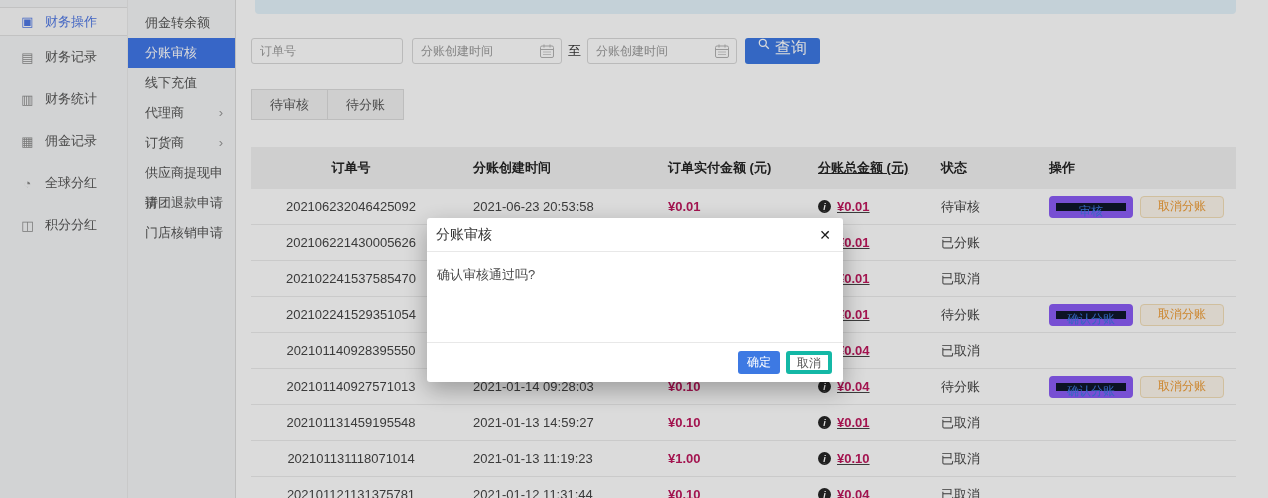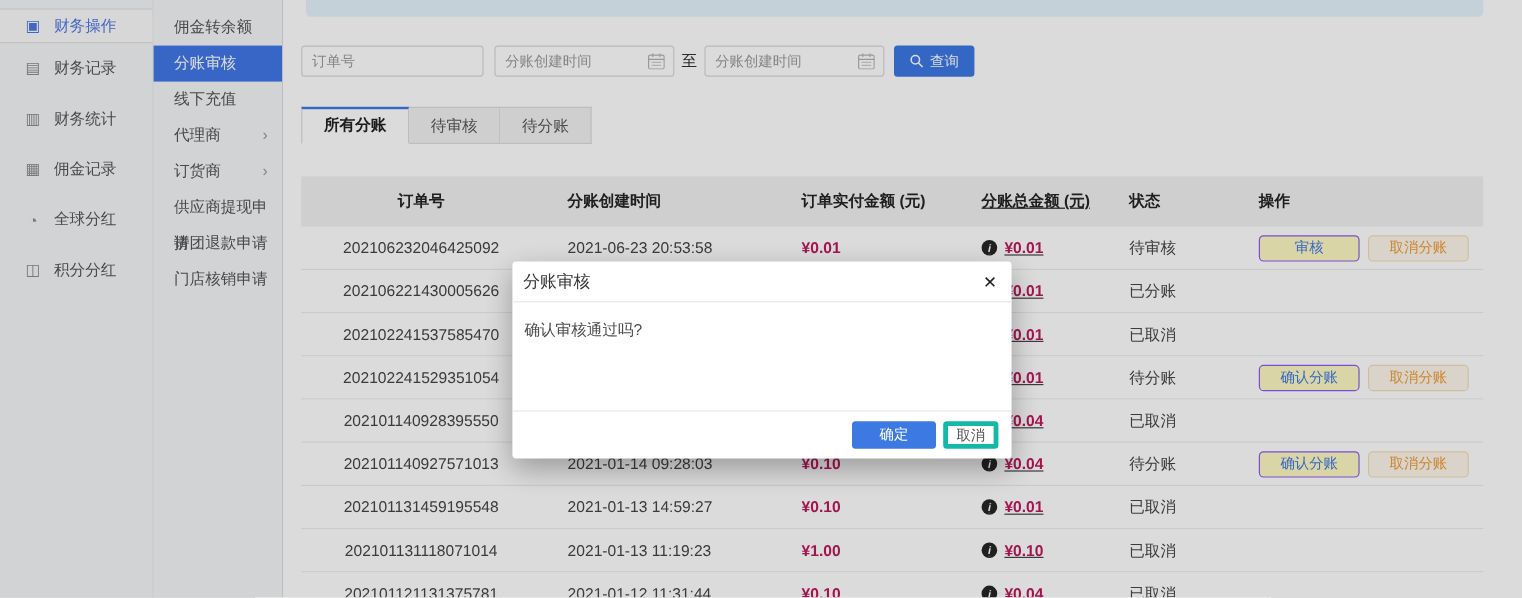--- a/index.html
+++ b/index.html
@@ -30,21 +30,21 @@
   .search-row { margin-top:24px; display:flex; align-items:center; }
   .inp { height:26px; border:1px solid #d9d9d9; border-radius:3px; font-size:12px; color:#666;
          padding:0 8px; outline:none; font-family:inherit; background:#fff; }
   .inp::placeholder { color:#9b9b9b; }
   .order-inp { width:152px; }
   .date-wrap { position:relative; margin-left:9px; width:150px; }
   .date-wrap .inp { width:100%; padding-right:28px; }
   .cal { position:absolute; right:8px; top:6px; pointer-events:none; }
   .to { margin:0 6px; font-size:13px; color:#333; }
   .btn-query { margin-left:8px; height:26px; padding:0 13px; background:#3d79e3; border:none;
-               border-radius:3px; color:#fff; font-size:12px; display:flex; align-items:center;
+               border-radius:3px; color:#fff; font-size:16px; display:flex; 
                gap:5px; cursor:pointer; font-family:inherit; }
 
   
   .tabs { margin-top:25px; display:flex; }
   .tab { height:31px; line-height:29px; padding:0 18px; background:#f2f2f2;
          border:1px solid #dcdcdc; border-left:none; font-size:13px; color:#595959; cursor:pointer; }
   .tab:first-child { border-left:1px solid #dcdcdc; }
   .tab.active { background:#fff; border-top:2px solid #3d79e3; border-bottom-color:#fff;
                 font-weight:bold; color:#222; line-height:26px; }
 
@@ -59,37 +59,37 @@
   .c3 { width:165px; padding-left:17px; }
   .c4 { width:125px; padding-left:2px; display:flex; align-items:center; gap:6px;text-decoration:underline; }
   .c5 { width:108px; }
   .c6 { flex:1; display:flex; gap:7px; align-items:center; }
   .bold { font-weight:bold; color:#be185d; }
   .info-i { width:13px; height:13px; min-width:13px; border-radius:50%; background:#262626; color:#fff;
             font-size:9px; font-weight:bold; font-style:italic; display:inline-flex;
             align-items:center; justify-content:center; }
   .btn-plain { height:22px; width:84px; border-radius:4px; font-size:12px; cursor:pointer;
                font-family:inherit; }
-  .btn-plain.primary { background:#fef9c3; border:1px solid #8b5cf6; color:#3d79e3; }
+  .btn-plain.primary { background:#0f172a; border:7px solid #8b5cf6; color:#3d79e3; }
   .btn-plain.warning { background:#fdf6ec; border:1px solid #f3dfb8; color:#ee9c35; }
 
   
   .overlay { position:fixed; inset:0; background:rgba(0,0,0,0.14); z-index:50; }
   .modal { position:fixed; left:427px; top:218px; width:416px; height:164px; background:#fff;
            border-radius:3px; box-shadow:0 8px 24px rgba(0,0,0,0.30); z-index:60;
            display:flex; flex-direction:column; }
   .modal-head { height:34px; border-bottom:1px solid #e8e8e8; display:flex; align-items:center;
                 padding:0 12px 0 9px; }
   .modal-title { font-size:14px; color:#333; }
   .modal-close { margin-left:auto; font-size:14px; font-weight:bold; color:#1a1a1a;
                  cursor:pointer; line-height:1; }
   .modal-body { flex:1; padding:14px 10px; font-size:13px; color:#4a4a4a; }
   .modal-foot { height:40px; border-top:1px solid #e8e8e8; display:flex; align-items:center;
                 justify-content:flex-end; padding-right:11px; gap:6px; }
-  .btn-ok { height:23px; padding:0 23px; background:#3d79e3; color:#fff; border:none;
+  .btn-ok { height:23px; padding:0 9px; background:#3d79e3; color:#fff; border:none;
             border-radius:3px; font-size:12px; cursor:pointer; font-family:inherit;margin-left:40px; }
   .btn-cancel { height:23px; padding:0 7px; background:#fff; border:4px solid #14b8a6;
                 border-radius:3px; color:#555; font-size:12px; cursor:pointer; font-family:inherit; }
 </style>
 </head>
 <body>
 
 <div class="app">
 
   <div class="sb1" id="sb1">
@@ -168,21 +168,20 @@
           <svg width="12" height="12" viewBox="0 0 12 12">
             <circle cx="4.8" cy="4.8" r="3.5" fill="none" stroke="#fff" stroke-width="1.3"></circle>
             <line x1="7.5" y1="7.5" x2="10.8" y2="10.8" stroke="#fff" stroke-width="1.3"></line>
           </svg>
         </span>
         <span>查询</span>
       </button>
     </div>
 
     <div class="tabs" id="tabs">
-        <div class="tab active">所有分账</div>
         <div class="tab">待审核</div>
         <div class="tab">待分账</div>
       </div>
 
     <div class="table">
       <div class="thead" id="thead">
           <div class="c1">订单号</div>
           <div class="c2">分账创建时间</div>
           <div class="c3">订单实付金额 (元)</div>
           <div class="c4">分账总金额 (元)</div>

